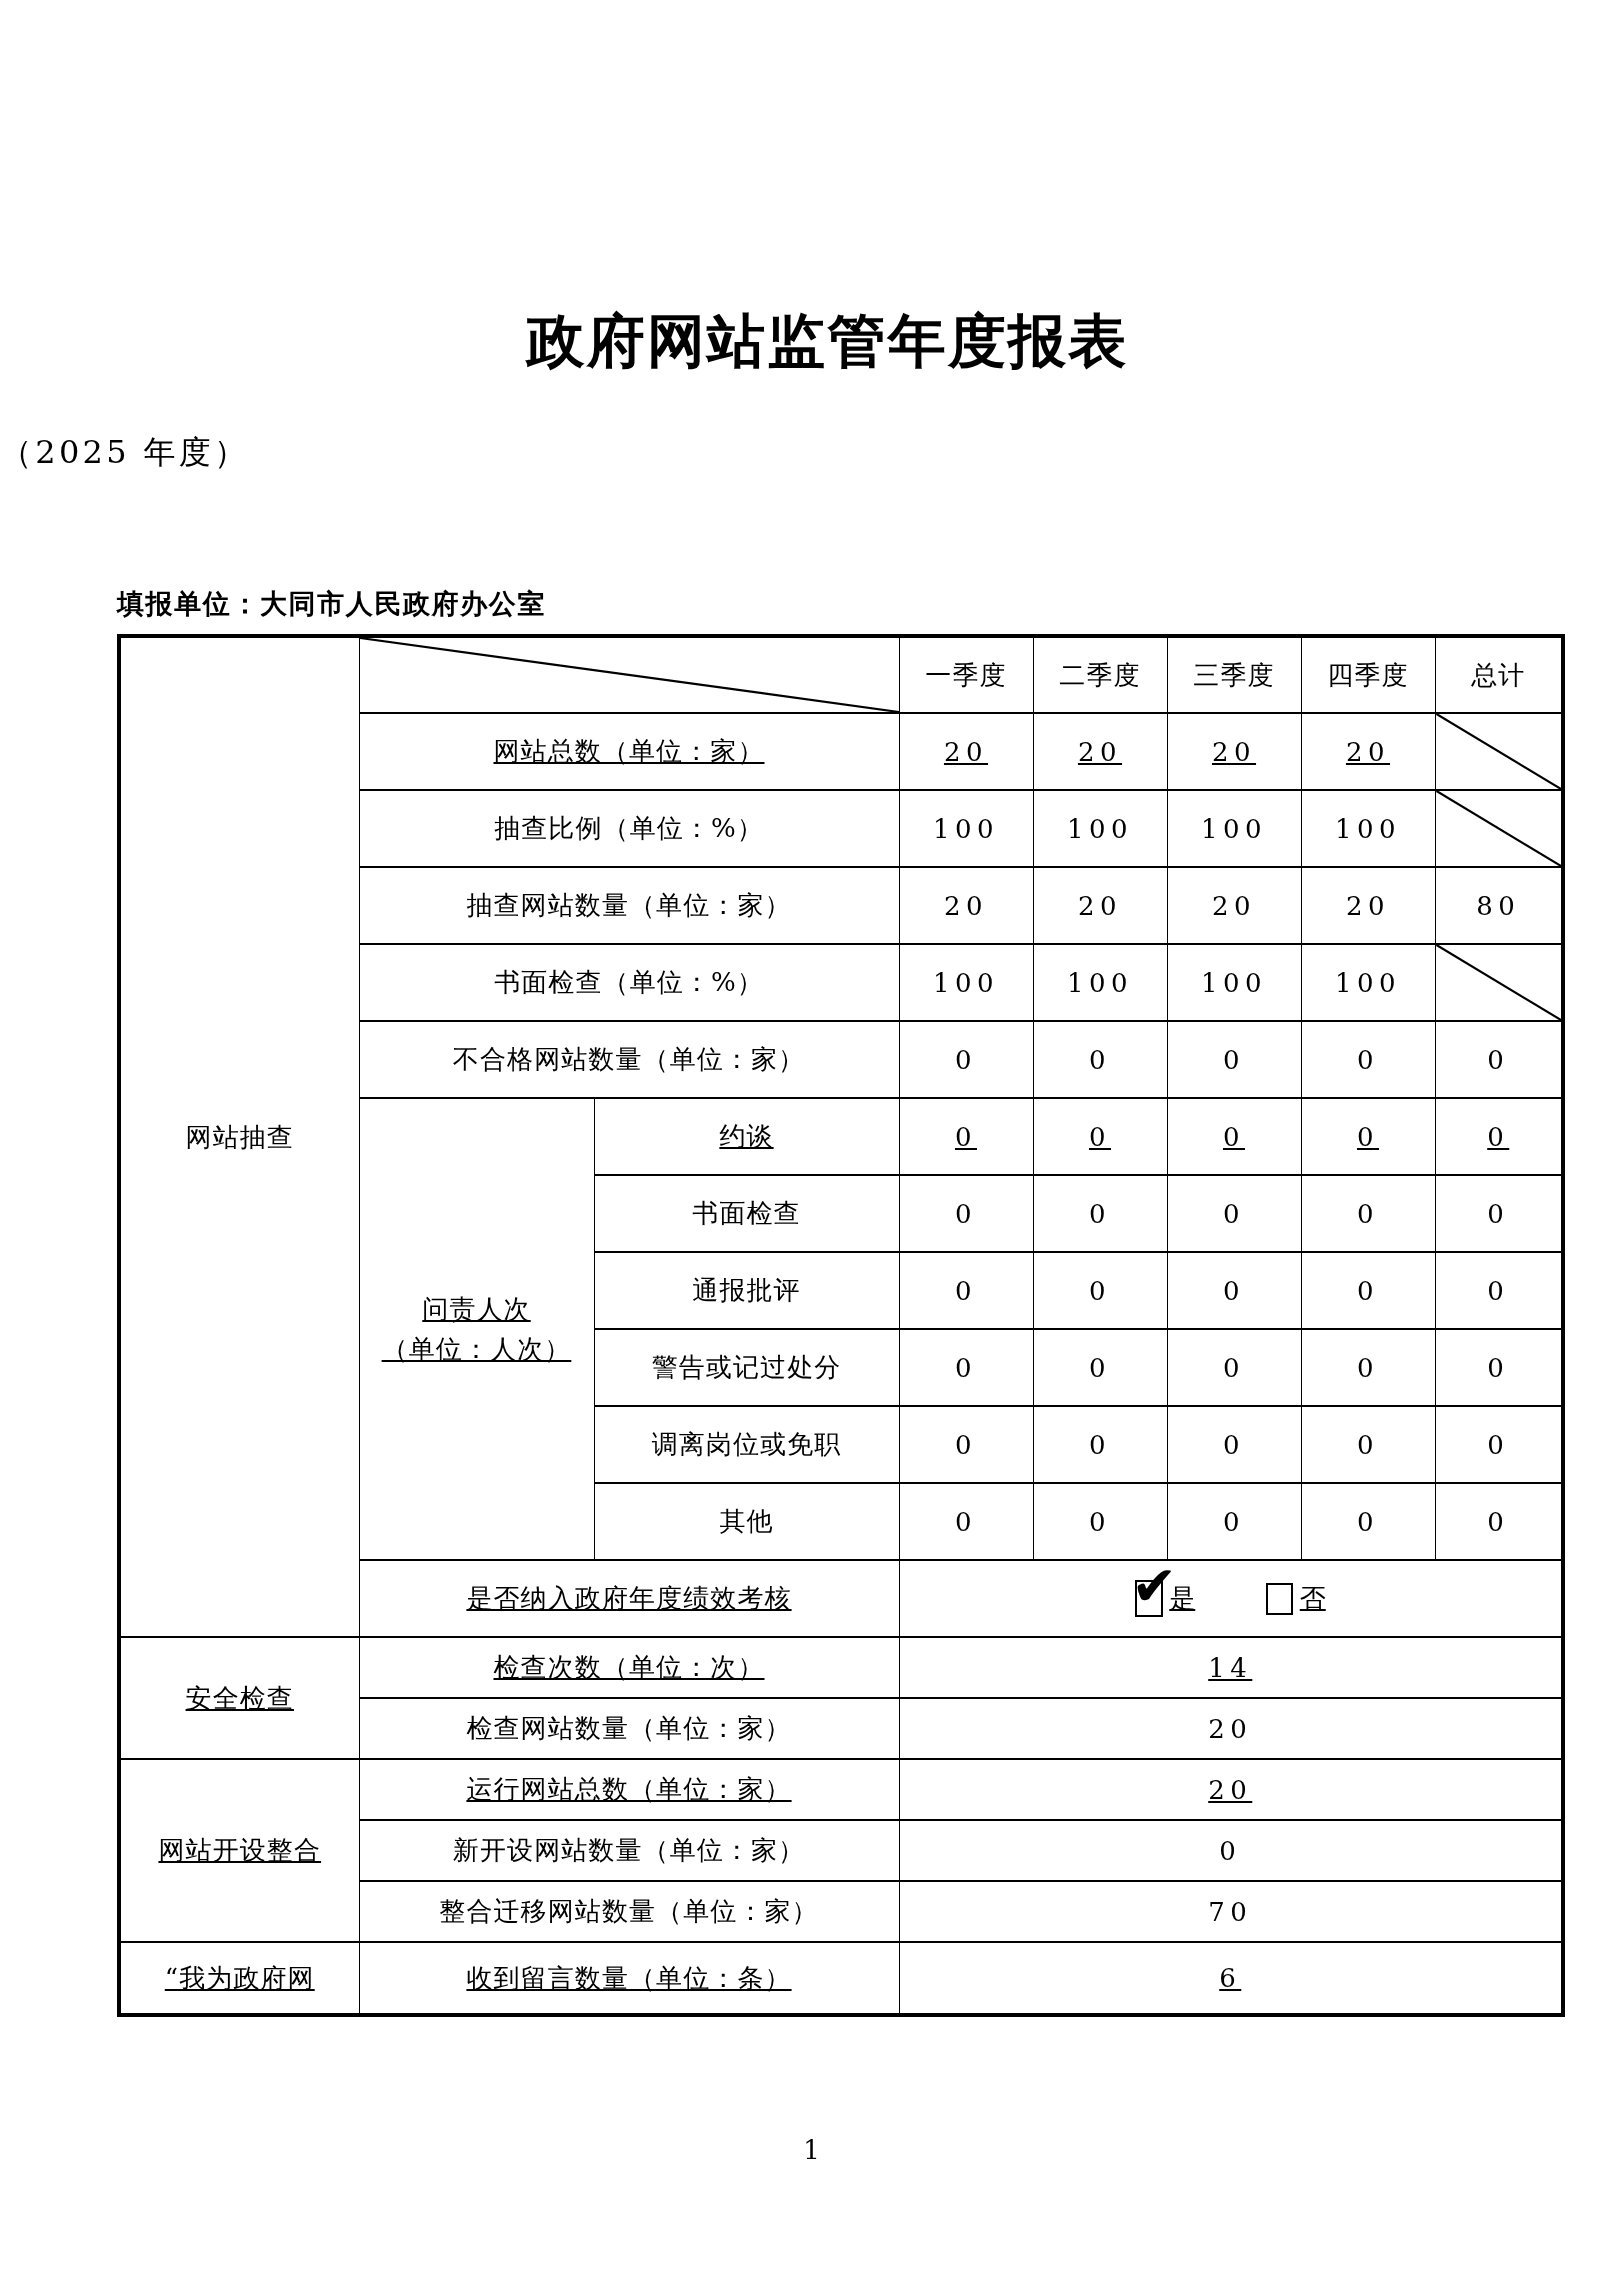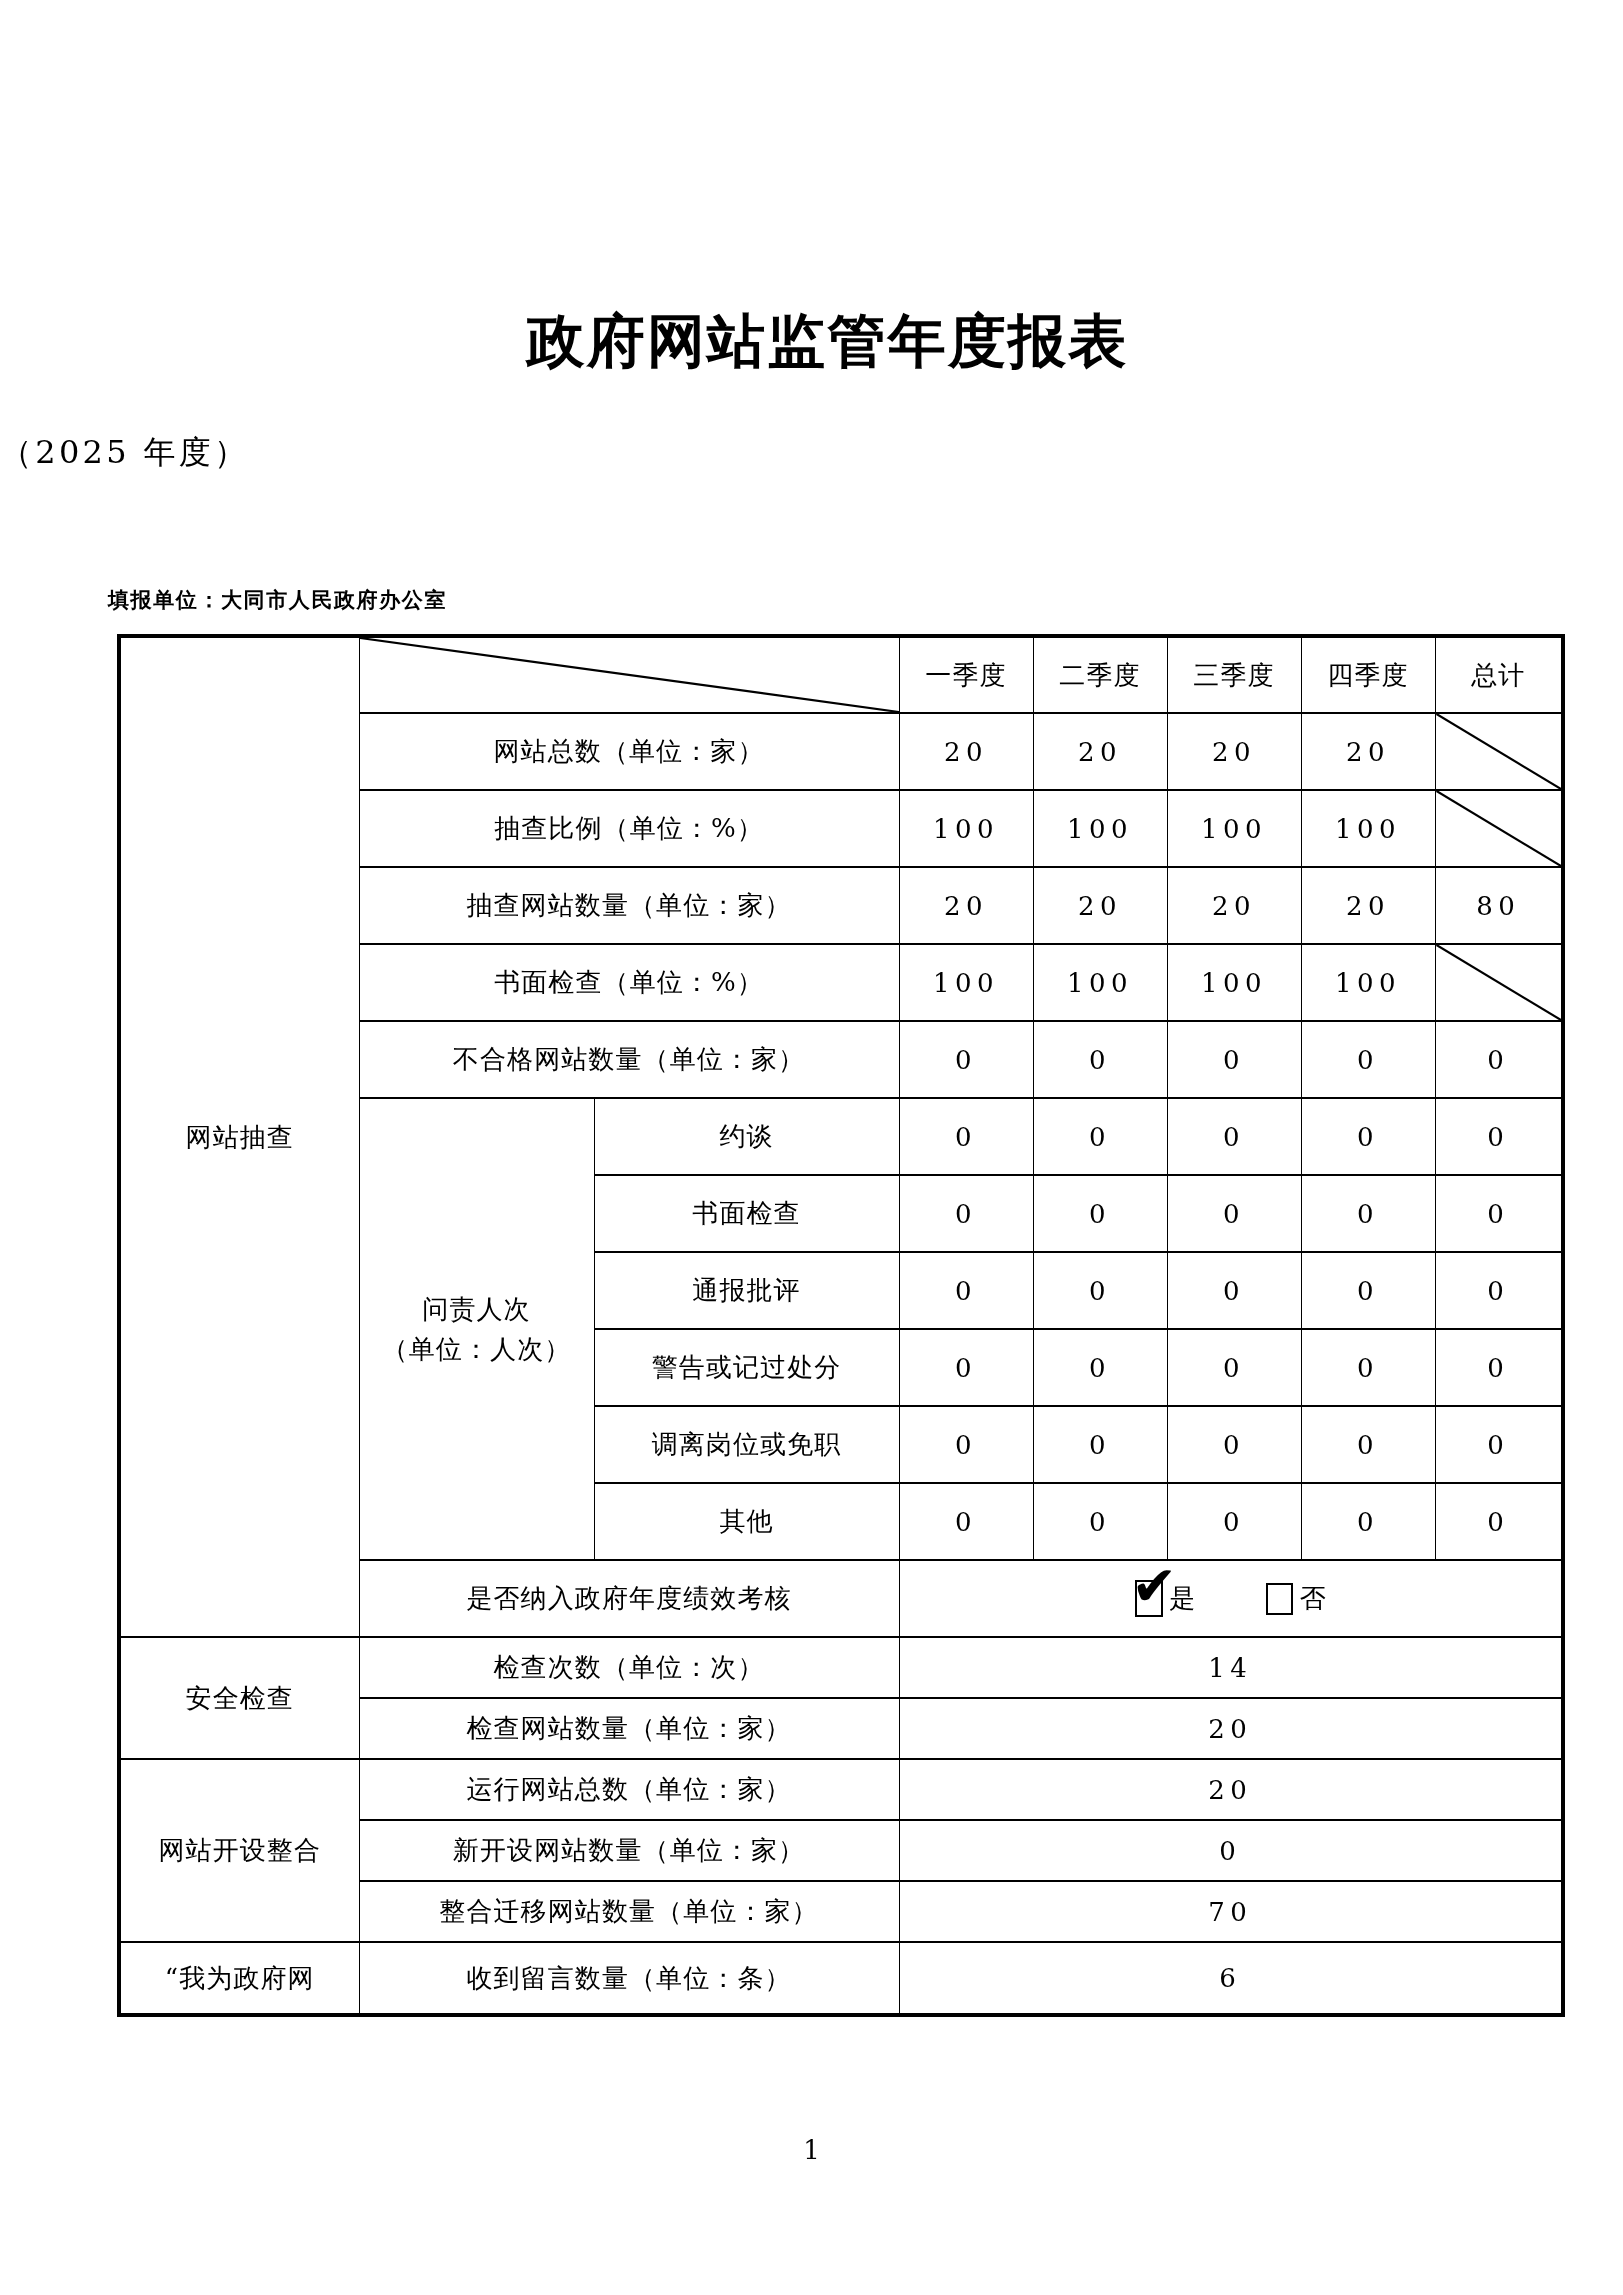--- a/index.html
+++ b/index.html
@@ -12,40 +12,40 @@
   .doc-title {
     position: absolute; top: 303px; left: 16px; width: 100%;
     text-align: center; font-size: 58px; font-weight: bold;
     letter-spacing: 2.2px;
   }
   .doc-subtitle {
     position: absolute; top: 431px; left: 0; width: 100%;
     text-align: left; font-size: 32px; letter-spacing: 3.3px;
   }
   .filing-line {
-    position: absolute; top: 586px; left: 108px;
-    font-size: 21px; font-weight: bold; letter-spacing: 1.6px;
+    position: absolute; top: 586px; left: 117px;
+    font-size: 27px; font-weight: bold; letter-spacing: 1.6px;
   }
   .table-wrap { position: absolute; top: 634px; left: 117px; width: 1443px; }
   table.report {
     border-collapse: collapse; table-layout: fixed;
     width: 1443px;
     border: 4.9px solid #000;
     font-size: 26px;
   }
   table.report td {
     border: 1.6px solid #000;
     border-top-width: 2.2px; border-bottom-width: 2.2px;
     text-align: center; vertical-align: middle;
     padding: 0; overflow: hidden;
   }
   tr.rh-a { height: 77px; }
   tr.rh-b { height: 61px; }
   tr.rh-c { height: 73px; }
-  td.bt-thick { border-top-width: 4.4px; }
+  td.bt-thick { border-top-width: 4.4px; text-decoration: underline; }
   td.label { letter-spacing: 1.1px; }
   td.cat { letter-spacing: 1.1px; }
   td.num { letter-spacing: 5.5px; margin-left: 40px; }
   td.raise { vertical-align: top; padding-top: 3.3px; }
   td.diag-cell { position: relative; }
   svg.diag { position: absolute; top: 0; left: 0; width: 100%; height: 100%; display: block; }
   svg.diag line { stroke: #000; stroke-width: 4; }
   .acc-label div { line-height: 1.55; letter-spacing: 1.1px; }
   .cb-group { display: flex; justify-content: center; align-items: center; }
   .cb-item { display: inline-flex; align-items: center; }

